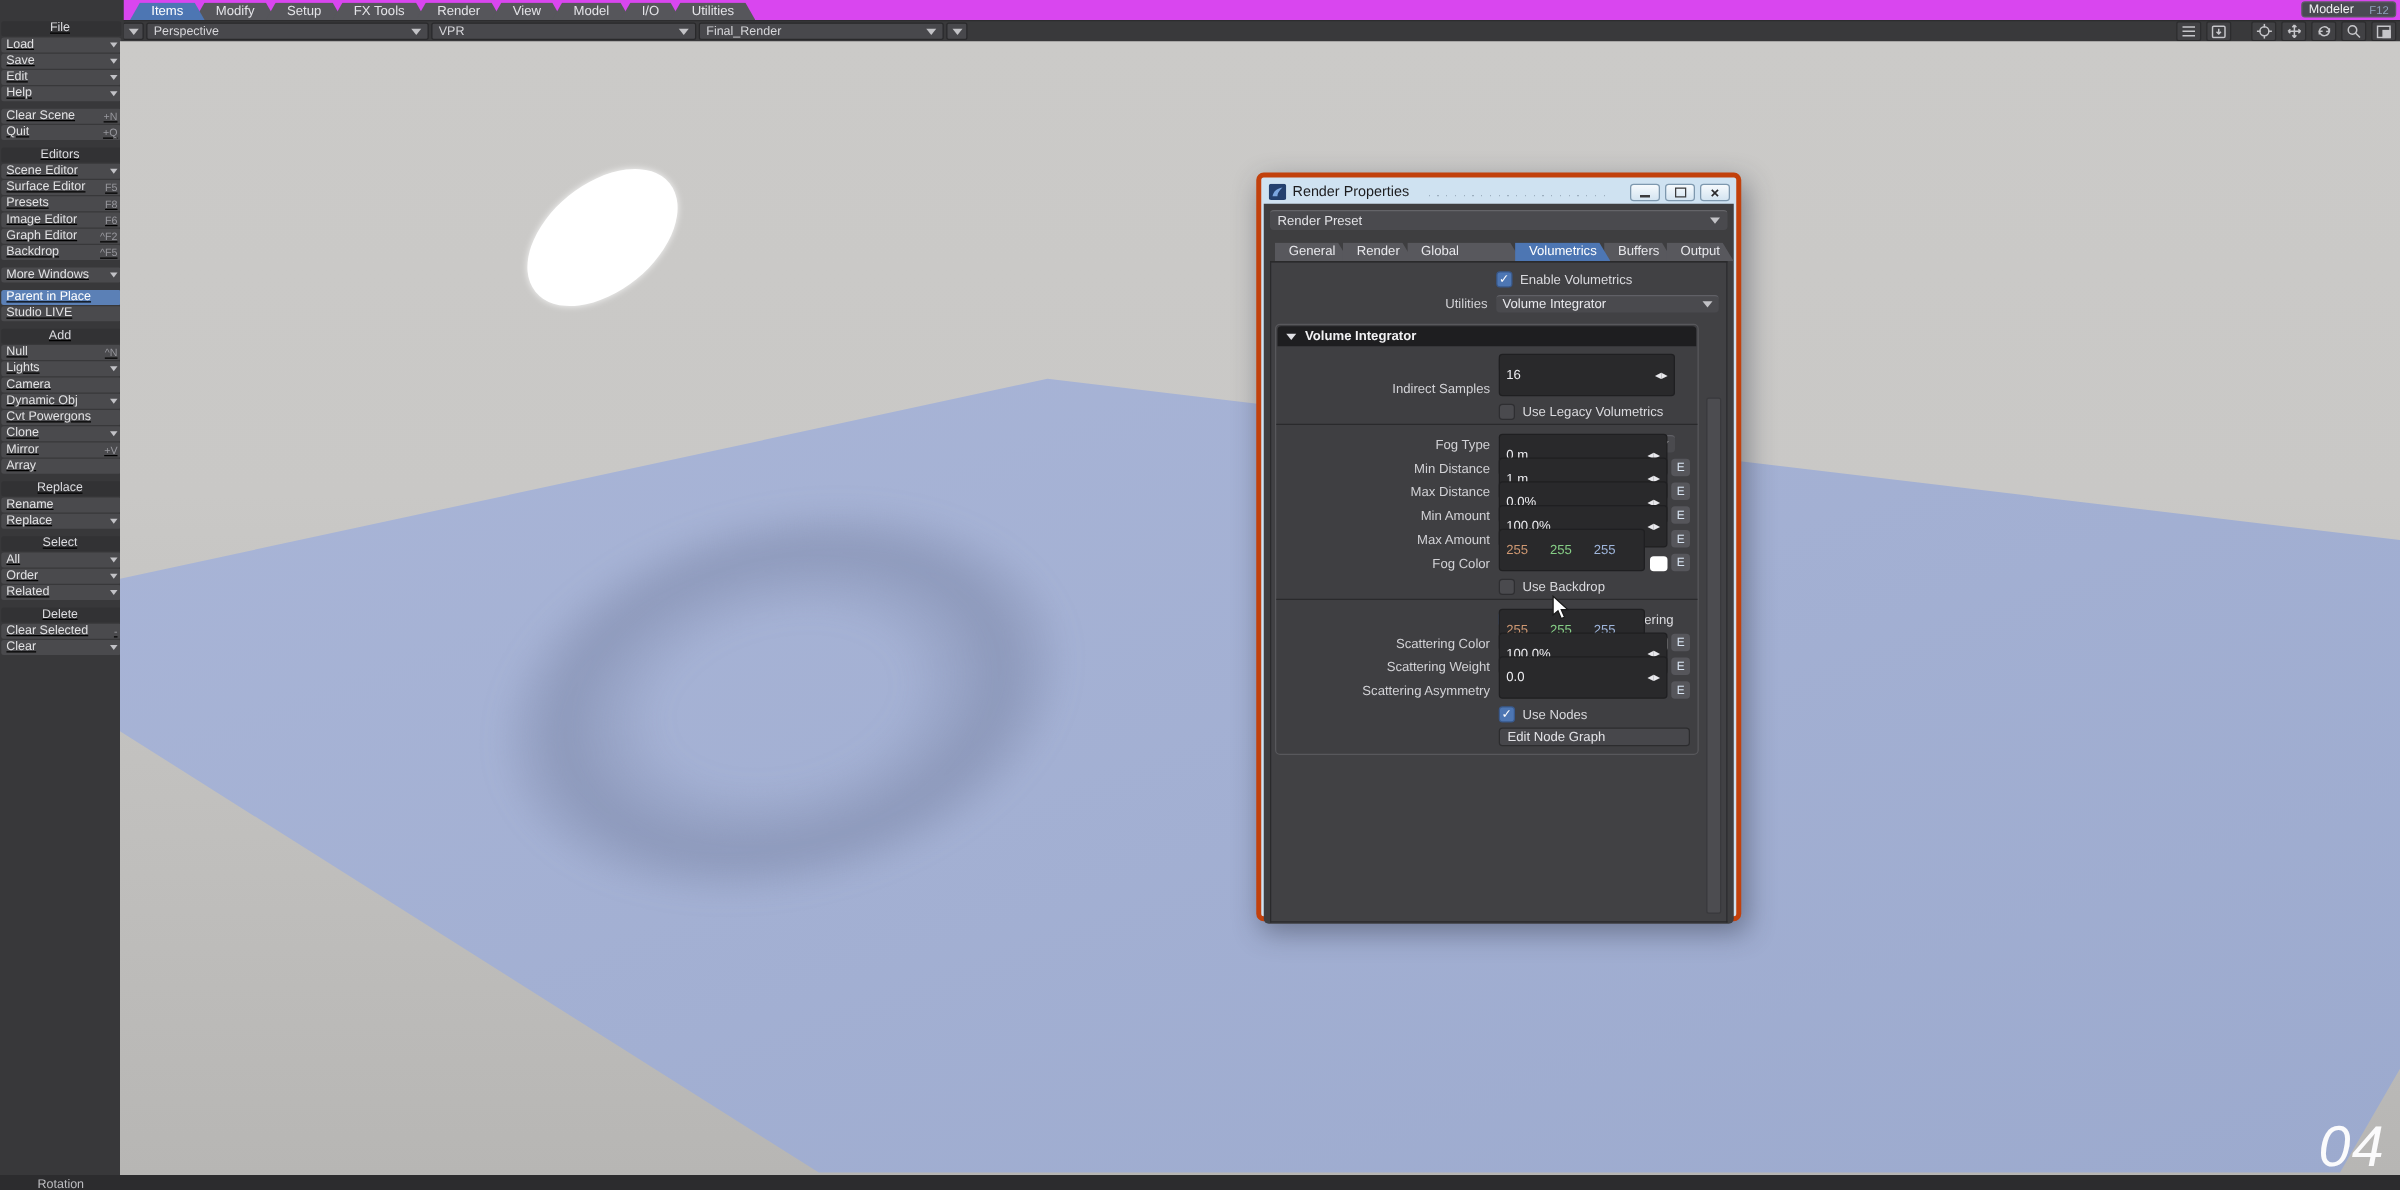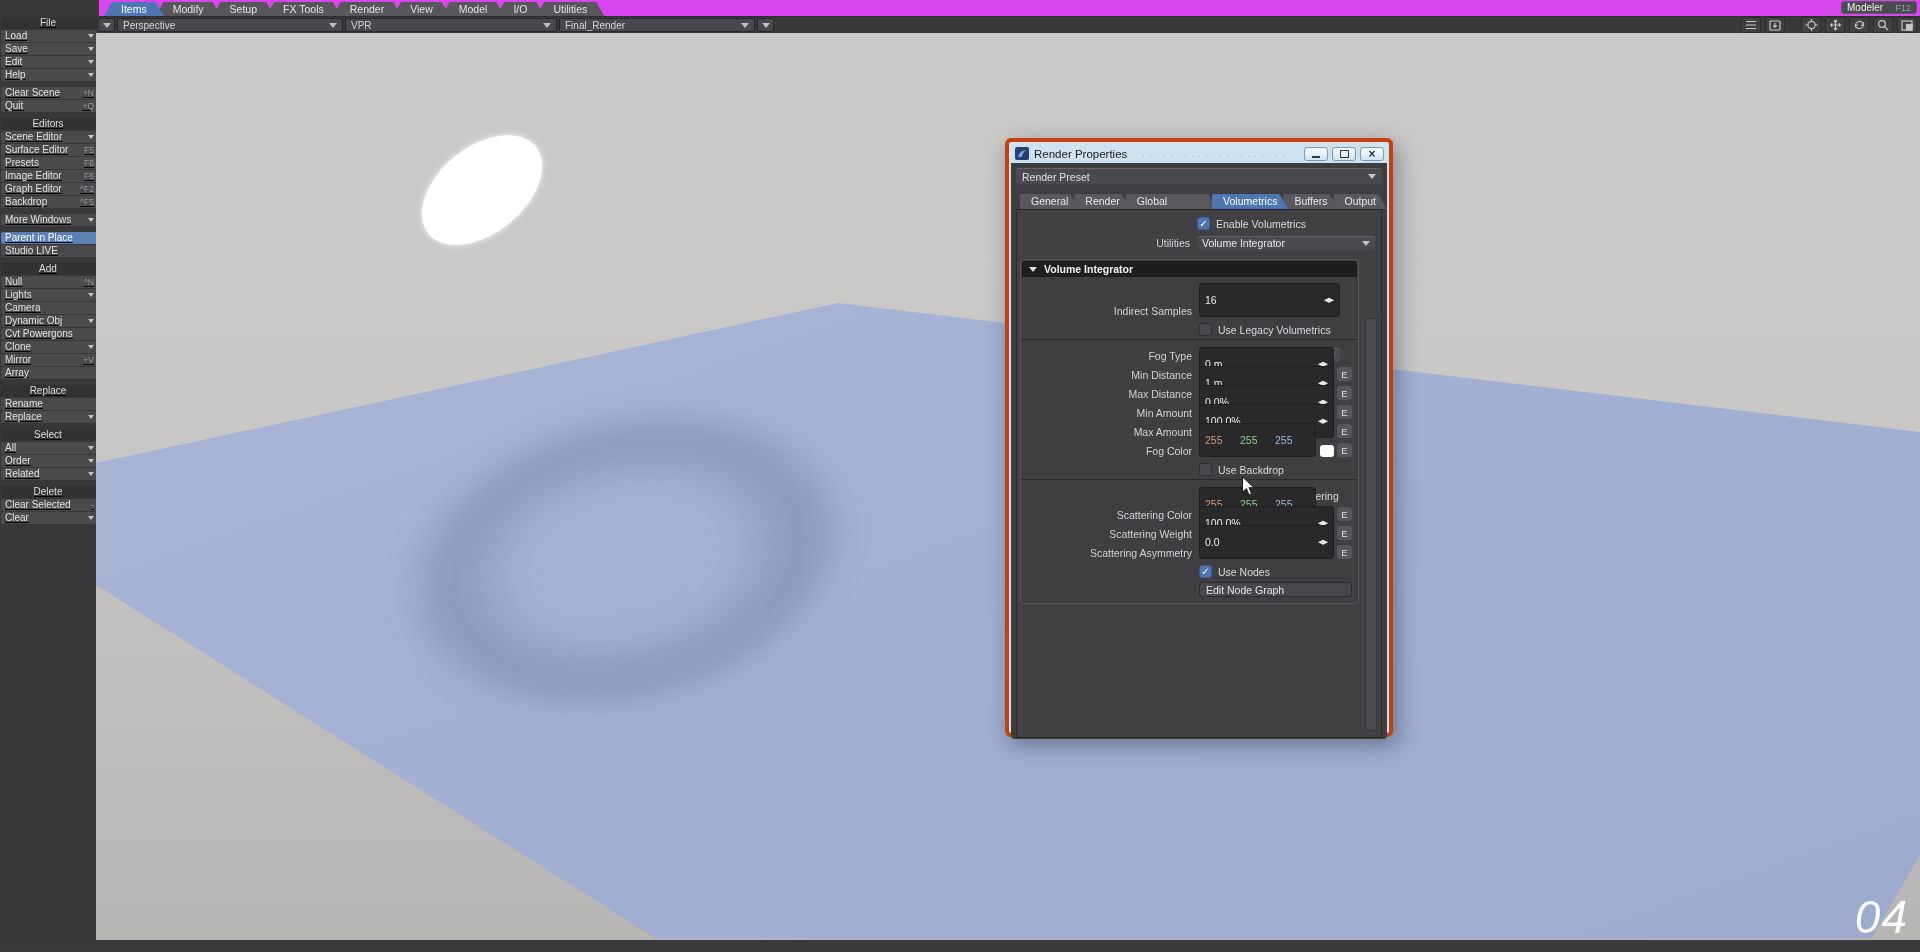--- a/index.html
+++ b/index.html
@@ -446,20 +446,23 @@
           <stop offset="1" stop-color="#9caace"></stop>
         </linearGradient>
       </defs>
       <polygon points="0,430 742,270 1824,399 1824,822 1776,905 559,905 0,552" fill="url(#pg)"></polygon>
     </svg>
     <div class="smudge"></div>
     <div class="light-ellipse"></div>
     <div class="overlay-num">04</div>
   </div>
 
+  <div class="statusbar">
+    <span class="slabel">Rotation</span>
+  </div>
 
   <div class="dialog">
     <div class="dlg-title">
       <svg class="dlg-icon" viewBox="0 0 14 13">
         <rect x="0" y="0" width="14" height="13" rx="2" fill="#24406e"></rect>
         <path d="M3 10c1-4 3-6 8-7-3 3-4 5-4 7z" fill="#7ba6e0"></path>
       </svg>
       <span class="dlg-title-text">Render Properties</span>
       <span class="focus-dots"></span>
       <span class="winbtn">

